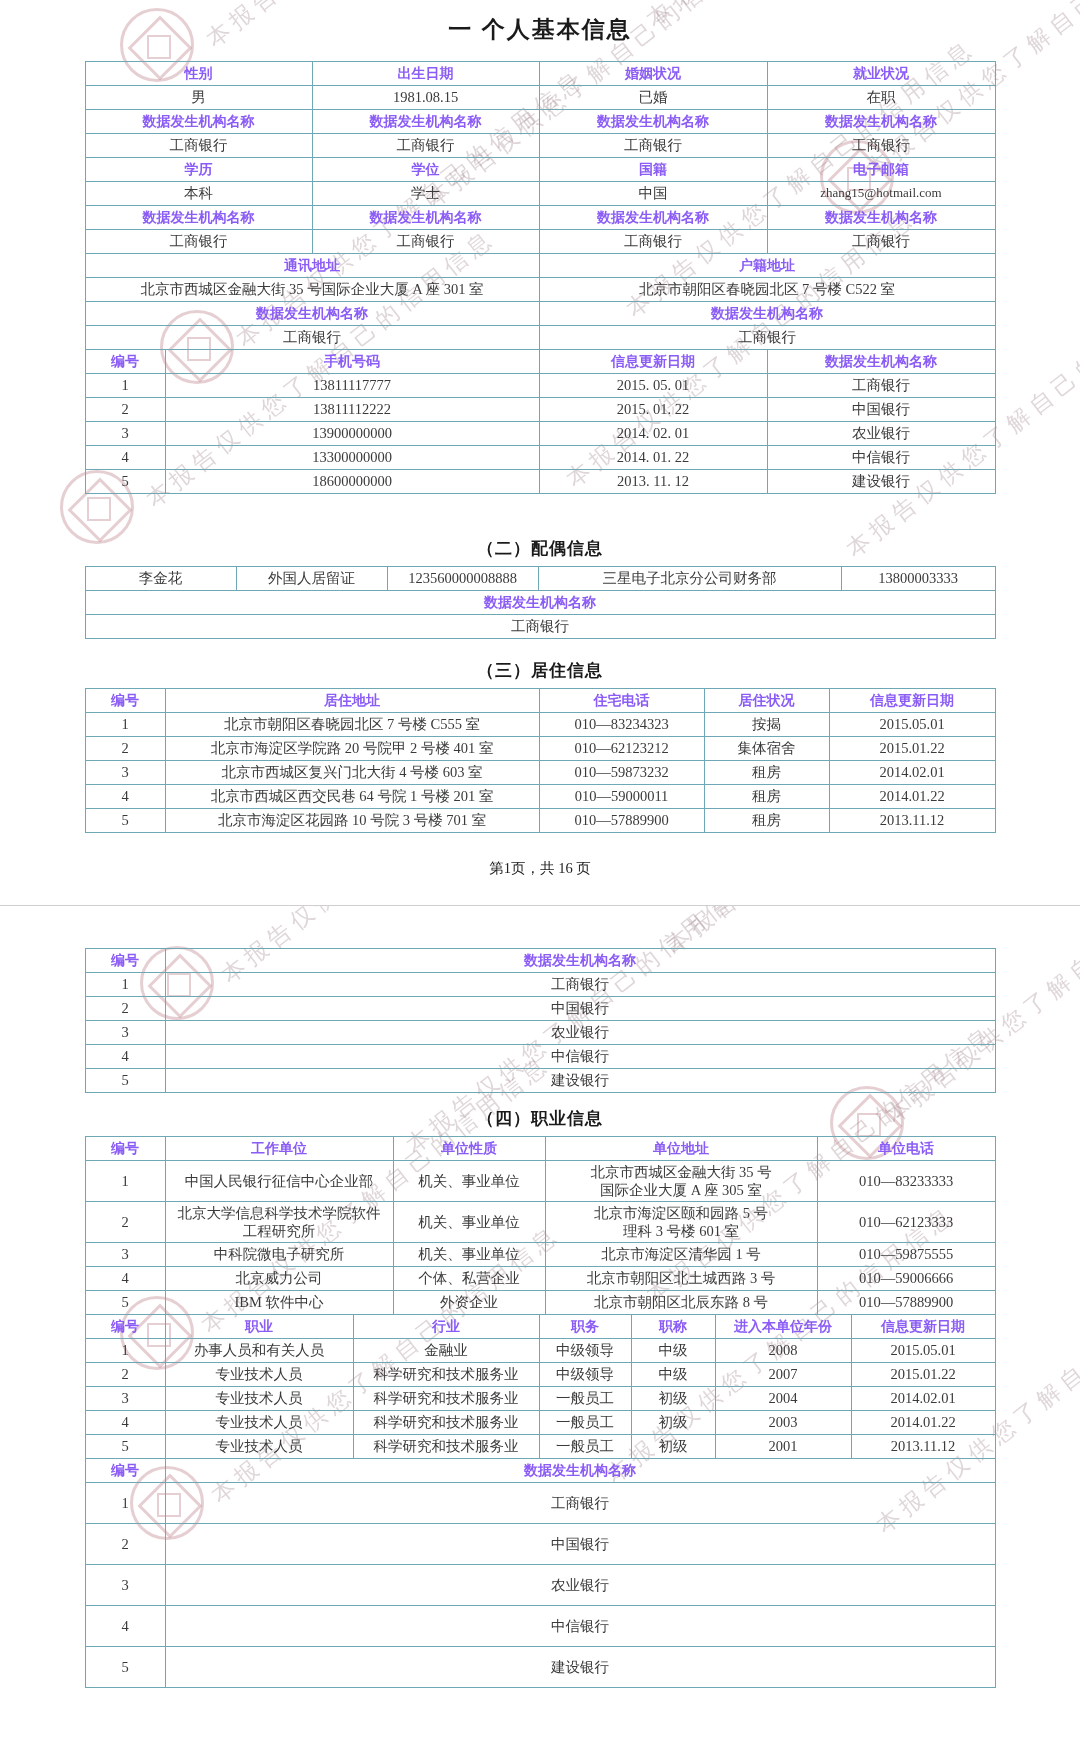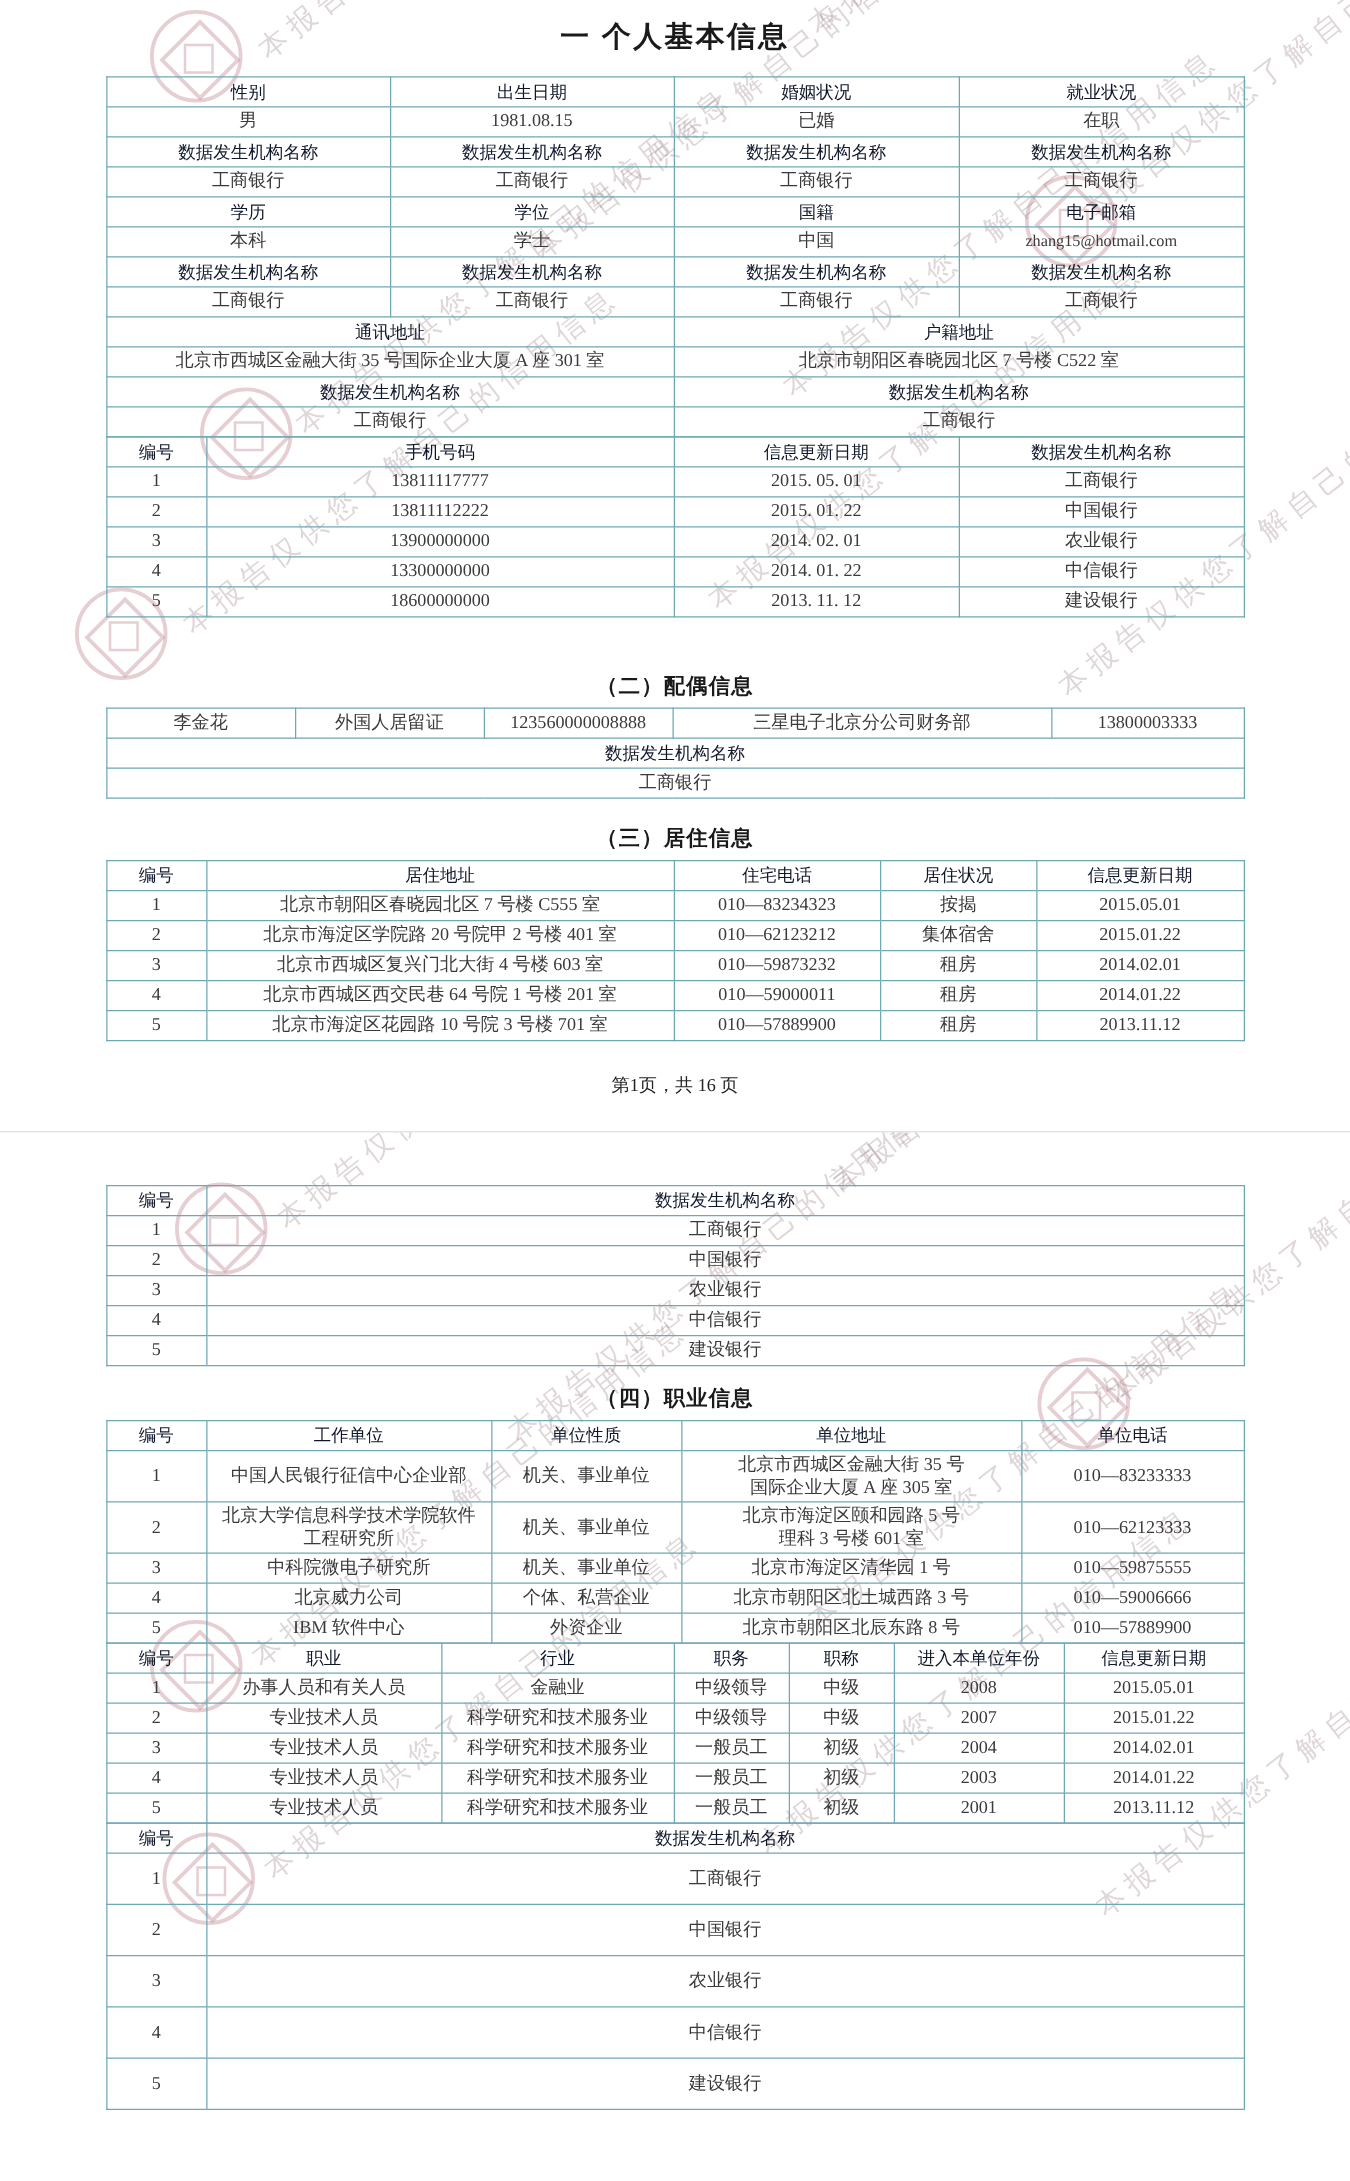--- a/index.html
+++ b/index.html
@@ -90,24 +90,24 @@
     border:1px solid #6fa8b5;
     height:21px;
     text-align:center;
     vertical-align:middle;
     font-size:14.5px;
     padding:1px 3px;
     line-height:1.25;
     background:transparent;
   }
   table.rpt td.hd{
-    font-weight:normal;
+    font-weight:bold;
     font-family:"Liberation Sans","DejaVu Sans",sans-serif;
     font-size:14px;
-    color:#0f172a;
+    color:#8b5cf6;
   }
   table.rpt td.val{
     color:#3a3a3a;
     font-size:14.5px;
   }
   table.rpt td.tall{height:38px;}
   .pagefoot{
     text-align:center;
     font-size:14.5px;
     margin-top:26px;

